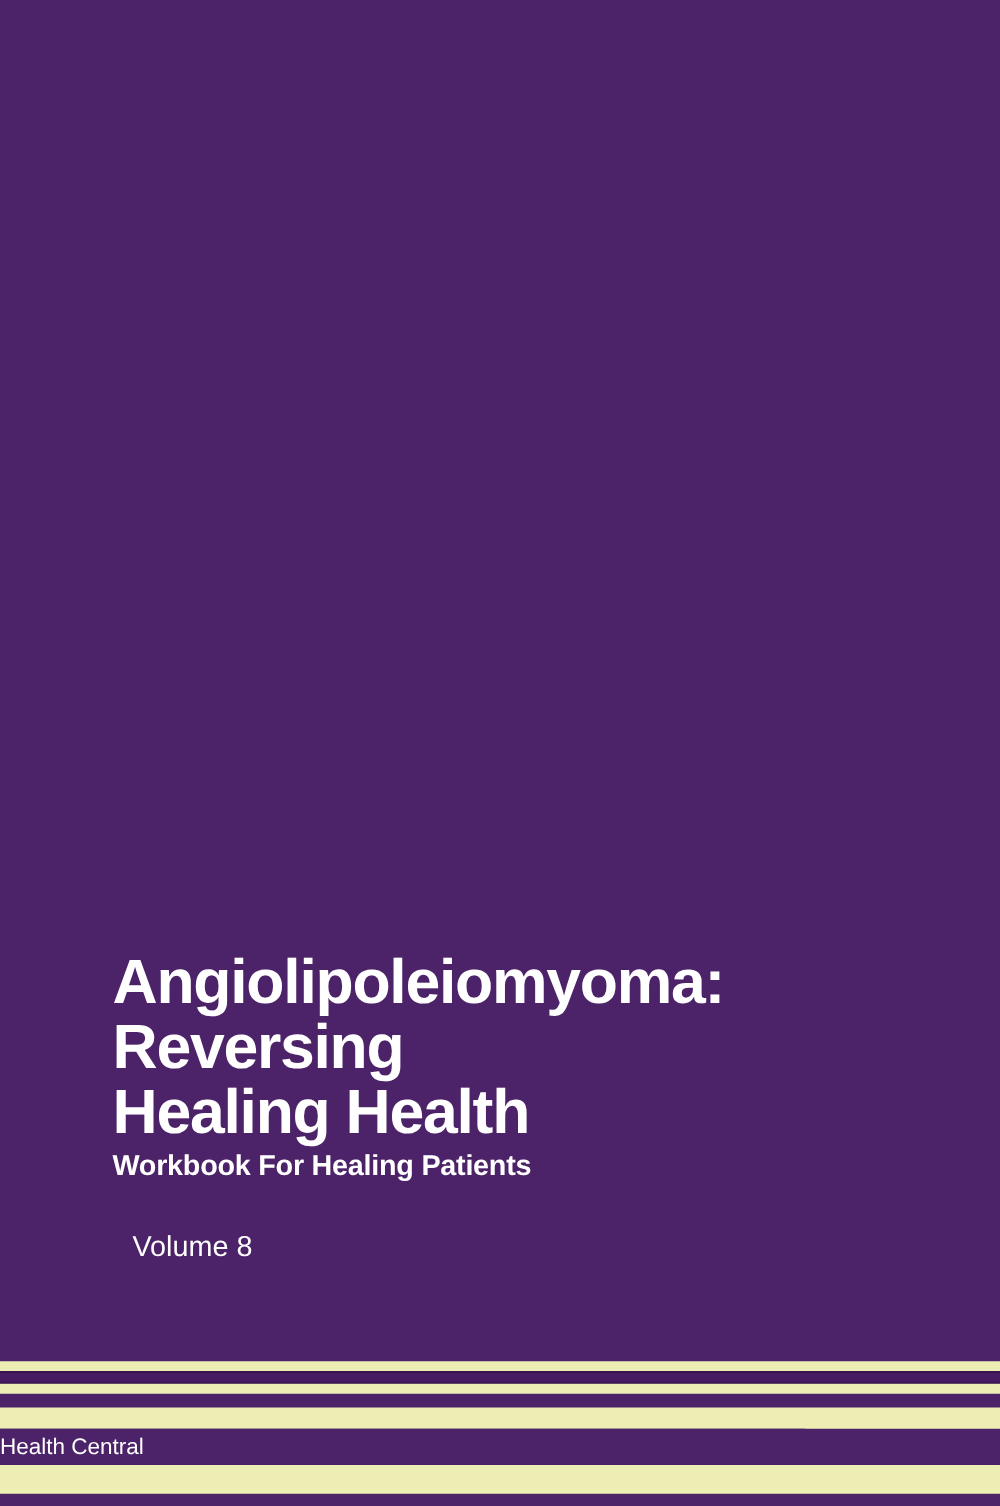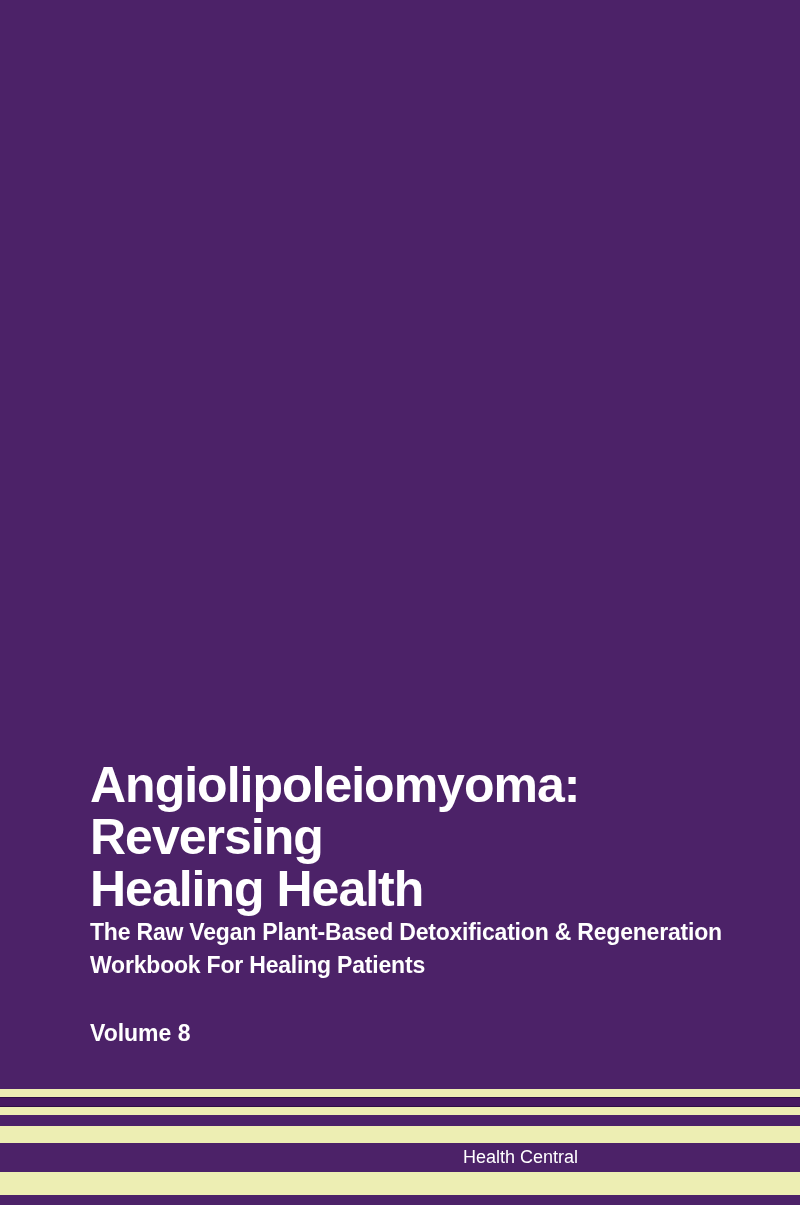--- a/index.html
+++ b/index.html
@@ -24,39 +24,37 @@
     letter-spacing:-1px;
     white-space:nowrap;
   }
   .subtitle-block{
     position:absolute;left:90px;top:916px;
     font-size:23px;line-height:33px;font-weight:600;
     letter-spacing:-0.2px;
     white-space:nowrap;
   }
   .volume{
-    position:absolute;left:90px;top:982px;
-    font-size:23px;line-height:30px;font-weight:700;
+    position:absolute;left:106px;top:982px;
+    font-size:23px;line-height:30px;font-weight:400;
     white-space:nowrap;
-    margin-top:36px;
   }
   .stripe{position:absolute;left:0;width:800px;background:var(--stripe);}
   .stripe-thin-1{top:1089px;height:8px;}
   .stripe-dark{
     top:1097px;height:10px;background:var(--dark-stripe);
     border-top:1px solid var(--dark-stripe-edge);
     border-bottom:1px solid var(--dark-stripe-edge);
     box-sizing:border-box;
   }
   .stripe-thin-2{top:1107px;height:8px;}
   .stripe-medium{top:1126px;height:17px;}
   .publisher-band{
-    position:absolute;left:16px;top:1143px;width:644px;height:29px;
+    position:absolute;left:0;top:1143px;width:644px;height:29px;
     background:var(--bg);
-    text-align:right;
   }
   .publisher{
     display:inline-block;
     padding-right:82px;
     font-size:18px;line-height:29px;font-weight:400;
     color:var(--title-text);
   }
   .stripe-wide{top:1172px;height:23px;}
 </style>
 </head>
@@ -64,21 +62,20 @@
 
 <div class="cover">
 
   <div class="title-block">
     <div class="title-line">Angiolipoleiomyoma:</div>
     <div class="title-line">Reversing</div>
     <div class="title-line">Healing Health</div>
   </div>
 
   <div class="subtitle-block">
-    <div class="subtitle-line">The Raw Vegan Plant-Based Detoxification &amp; Regeneration</div>
     <div class="subtitle-line">Workbook For Healing Patients</div>
   </div>
 
   <div class="volume">Volume 8</div>
 
   <div class="stripe stripe-thin-1"></div>
   <div class="stripe stripe-dark"></div>
   <div class="stripe stripe-thin-2"></div>
   <div class="stripe stripe-medium"></div>
 

